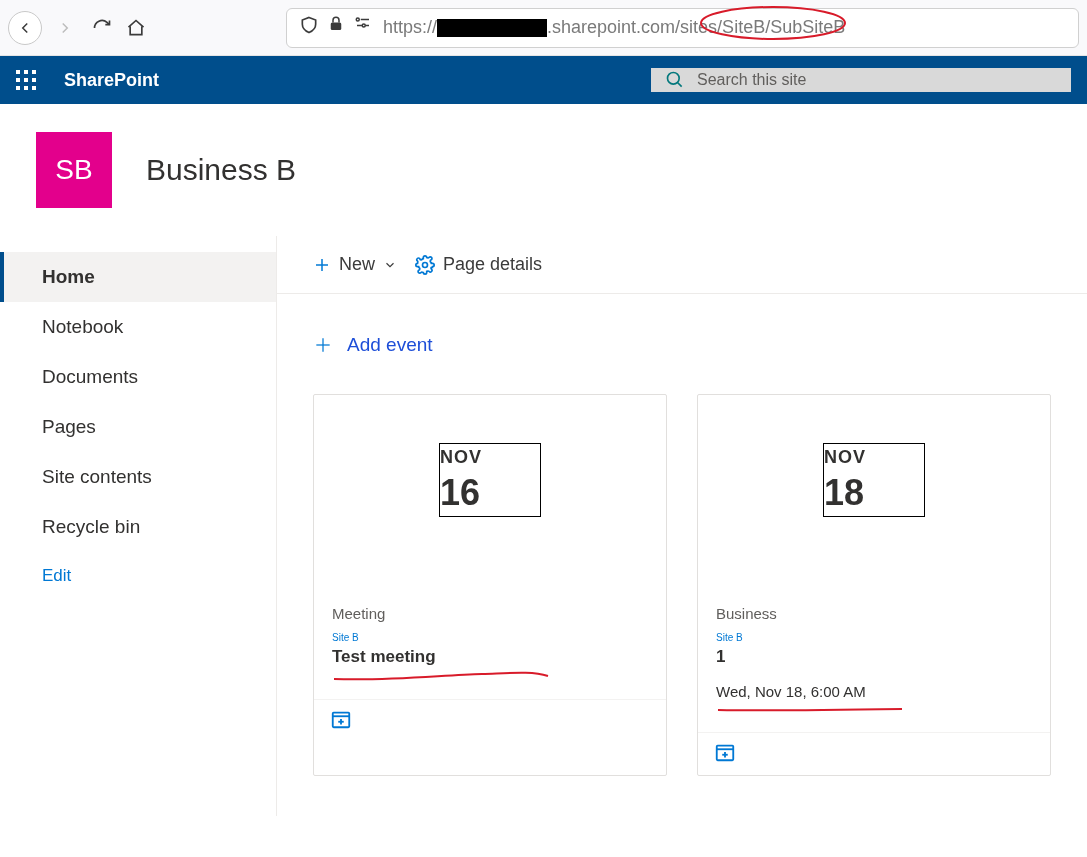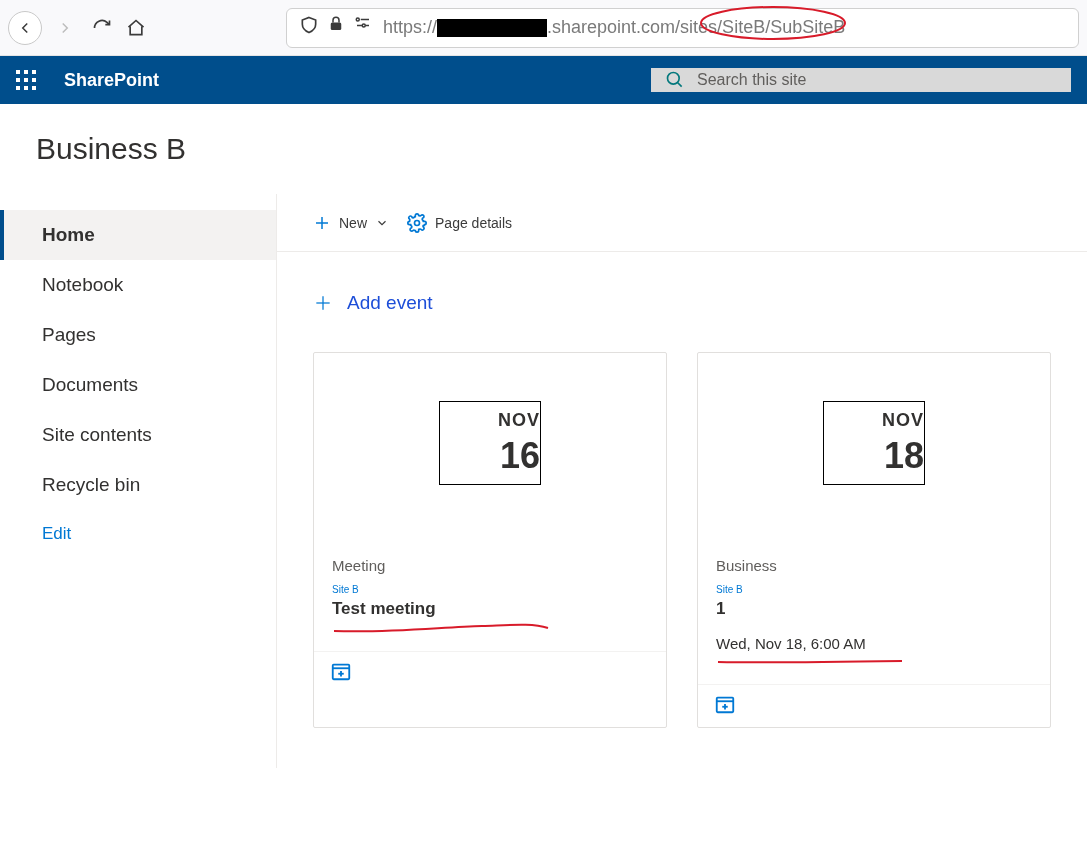--- a/index.html
+++ b/index.html
@@ -119,39 +119,39 @@
     font-weight:700;
   }
   .nav-item.edit { color: var(--sp-link); font-size:17px; }
   .main { flex:1; }
   .cmdbar {
     height: 58px;
     border-bottom: 1px solid var(--border);
     display:flex; align-items:center; gap: 18px;
     padding: 0 36px;
     color:#3b3b3b;
-    font-size:14px;
+    font-size:18px;
   }
   .cmd { display:flex; align-items:center; gap:8px; cursor:pointer; }
   .cmd svg { color: var(--sp-link); }
   .content { padding: 40px 36px; }
   .addevt { display:flex; align-items:center; gap:14px; font-size:19px; color:#1d4ed8; cursor:pointer; margin-bottom: 38px;}
   .addevt svg { color: var(--sp-link); }
   .cards { display:flex; gap:30px; }
   .card {
     width: 354px;
     border: 1px solid #e1dfdd;
     border-radius:2px;
     position:relative;
   }
   .datebox {
-    width: 102px; height:84px;
+    width: 102px; height:74px;
     border:1px solid #000;
-    margin: 48px auto 0;
-    display:flex; flex-direction:column; align-items:flex-end; justify-content:center;
+    margin: 48px auto 16px;
+    display:flex; flex-direction:column; align-items:flex-start; justify-content:center;
   }
   .datebox .mon { font-size:18px; font-weight:600; letter-spacing:1px; }
   .datebox .day { font-size:36px; font-weight:600; margin-top:4px; }
   .cardbody { padding: 28px 18px 14px; }
   .cat { color:#605e5c; font-size:15px;margin-top:44px; }
   .siteref { color: var(--sp-link); font-size:10px; margin-top:10px; }
   .evtitle { font-weight:700; font-size:17px; margin-top:4px; }
   .evtime { font-size:15px; margin-top:16px; }
   .redline {
     height:12px; margin-top:2px;
@@ -234,30 +234,31 @@
   <div class="search">
     <svg width="20" height="20" viewBox="0 0 24 24" fill="none" stroke="currentColor" stroke-width="2">
         <circle cx="10" cy="10" r="7"></circle>
         <line x1="20" y1="20" x2="15" y2="15"></line>
       </svg>
     <span>Search this site</span>
   </div>
 </div>
 
 <div class="site-head">
+  <div class="site-logo">SB</div>
   <div class="site-title">Business B</div>
 </div>
 
 <div class="layout">
 
   <div class="leftnav">
     <div class="nav-item selected"><span>Home</span></div>
     <div class="nav-item"><span>Notebook</span></div>
+    <div class="nav-item"><span>Documents</span></div>
     <div class="nav-item"><span>Pages</span></div>
-    <div class="nav-item"><span>Documents</span></div>
     <div class="nav-item"><span>Site contents</span></div>
     <div class="nav-item"><span>Recycle bin</span></div>
     <div class="nav-item edit"><span>Edit</span></div>
   </div>
 
   <div class="main">
     <div class="cmdbar">
       <div class="cmd">
         <svg width="18" height="18" viewBox="0 0 24 24" fill="none" stroke="currentColor" stroke-width="2">
             <line x1="12" y1="4" x2="12" y2="20"></line>

